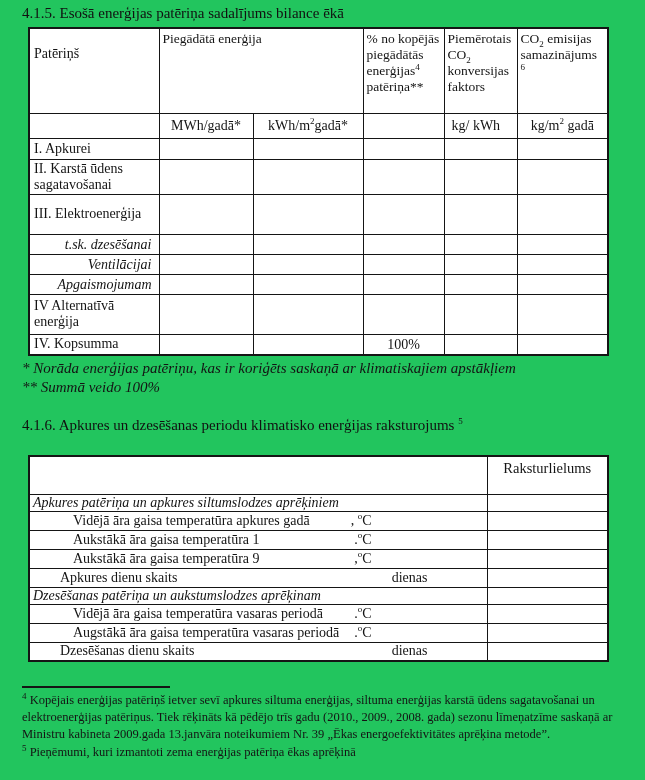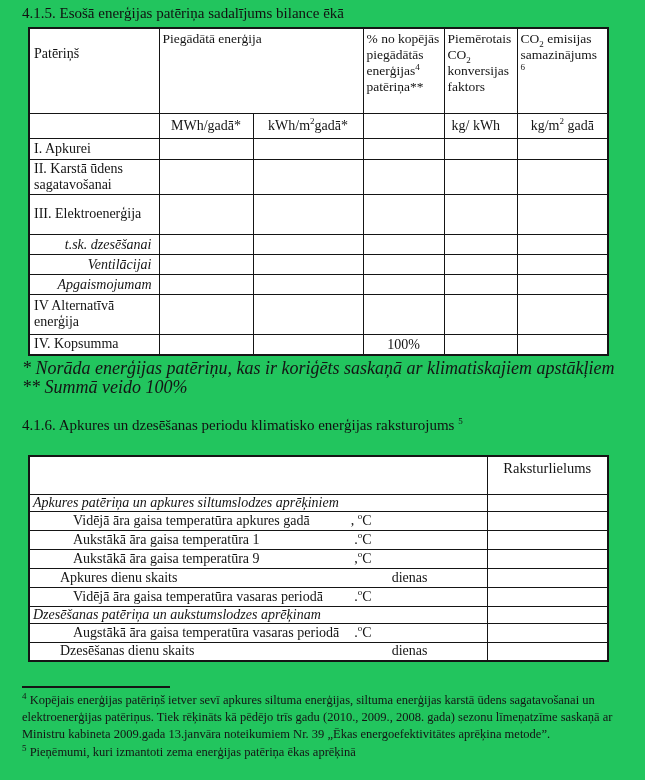--- a/index.html
+++ b/index.html
@@ -18,21 +18,21 @@
   #t1 tr.h1{height:85px;}
   #t1 tr.h2{height:25px;}
   #t1 td.pat{padding-top:16px;margin-top:10px;}
   #t1 td.shead{font-size:13.5px;line-height:16px;padding:2px 3px;}
   #t1 td.unit{text-align:center;vertical-align:middle;}
   #t1 td.unitl{text-align:left;padding-left:7px;vertical-align:middle;}
   #t1 td.lbl{vertical-align:middle;line-height:16px;}
   #t1 td.sub{font-style:italic;text-align:right;padding-right:7px;vertical-align:middle;}
   #t1 td.center{text-align:center;vertical-align:middle;}
 
-  #fn-star{position:absolute;left:22px;top:359px;font-style:italic;font-size:18px;line-height:19px;}
+  #fn-star{position:absolute;left:22px;top:359px;font-style:italic;font-size:15px;line-height:19px;}
 
   #t2{top:455px;width:579px;border:2px solid #151515;}
   #t2 td{border:1px solid #151515;font-size:14px;line-height:16px;padding:0 3px;vertical-align:middle;}
   #t2 tr.head{height:38px;margin-left:16px;}
   #t2 td.rakst{vertical-align:top;text-align:center;font-size:14.5px;padding-top:3px;}
   #t2 td.sec{font-style:italic;}
   .prow{display:flex;justify-content:space-between;align-items:baseline;}
   .ind2{padding-left:40px;}
   .ind1{padding-left:27px;}
   .punit{white-space:nowrap;}
@@ -193,33 +193,33 @@
     </tr>
     <tr style="height:19px">
       <td>
             <div class="prow">
               <span class="ind1">Apkures dienu skaits</span>
               <span class="punit u-days"><span>dienas</span></span>
             </div>
           </td>
       <td></td>
     </tr>
+    <tr style="height:17px">
+      <td class="sec">Dzesēšanas patēriņa un aukstumslodzes aprēķinam</td>
+      <td></td>
+    </tr>
     <tr style="height:19px">
       <td>
             <div class="prow">
               <span class="ind2">Vidējā āra gaisa temperatūra vasaras periodā</span>
               <span class="punit u-deg"><span>.</span><sup>o</sup><span>C</span></span>
             </div>
           </td>
       <td></td>
     </tr>
-    <tr style="height:17px">
-      <td class="sec">Dzesēšanas patēriņa un aukstumslodzes aprēķinam</td>
-      <td></td>
-    </tr>
     <tr style="height:19px">
       <td>
             <div class="prow">
               <span class="ind2">Augstākā āra gaisa temperatūra vasaras periodā</span>
               <span class="punit u-deg"><span>.</span><sup>o</sup><span>C</span></span>
             </div>
           </td>
       <td></td>
     </tr>
     <tr style="height:19px">

